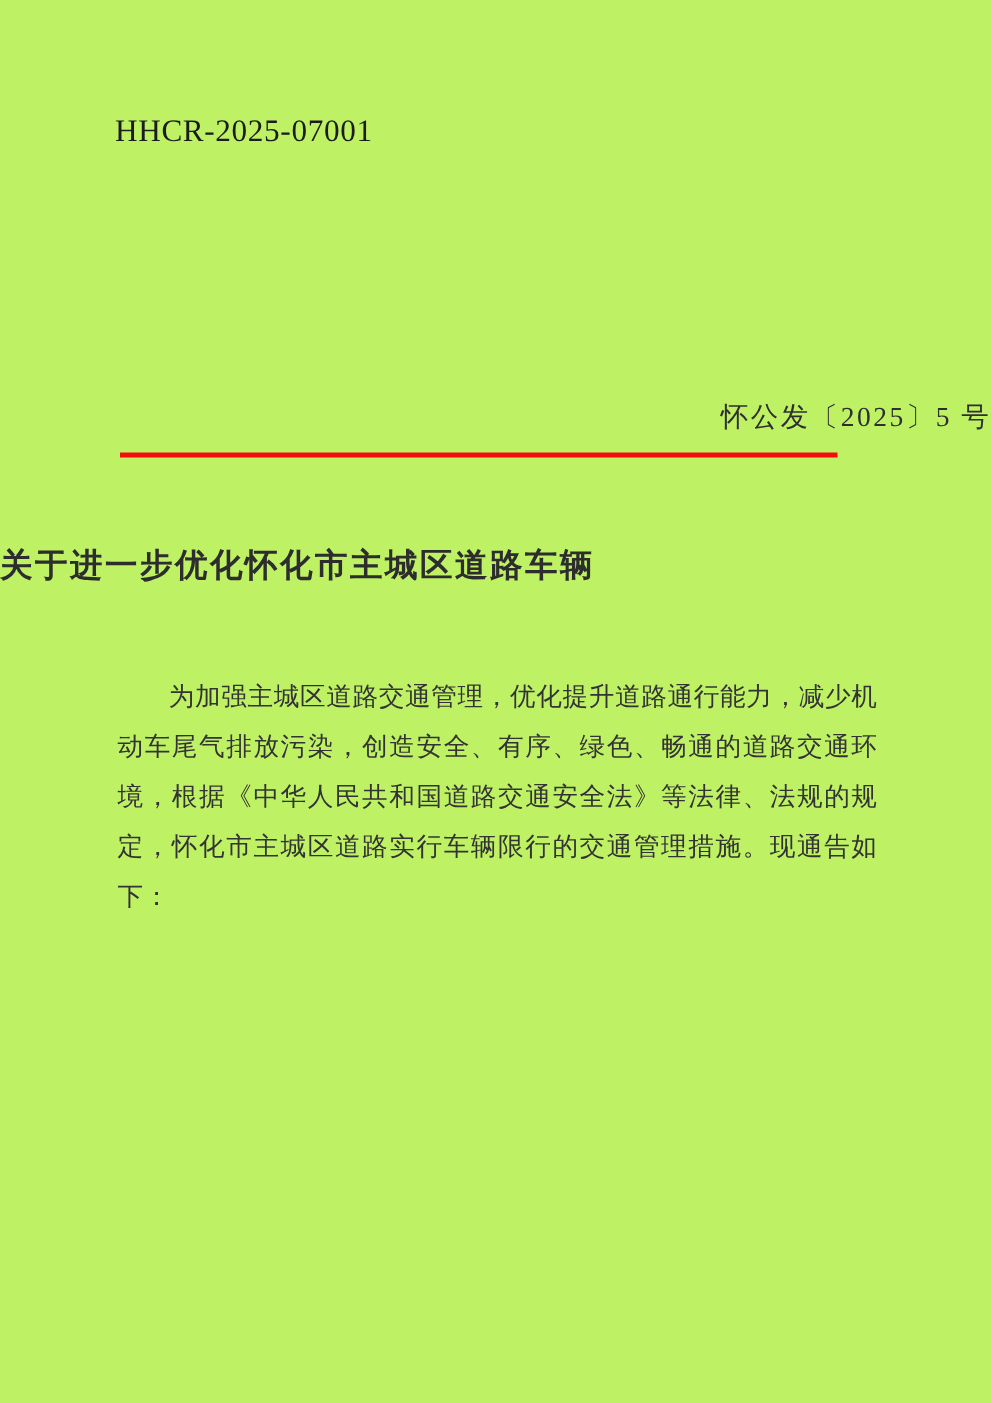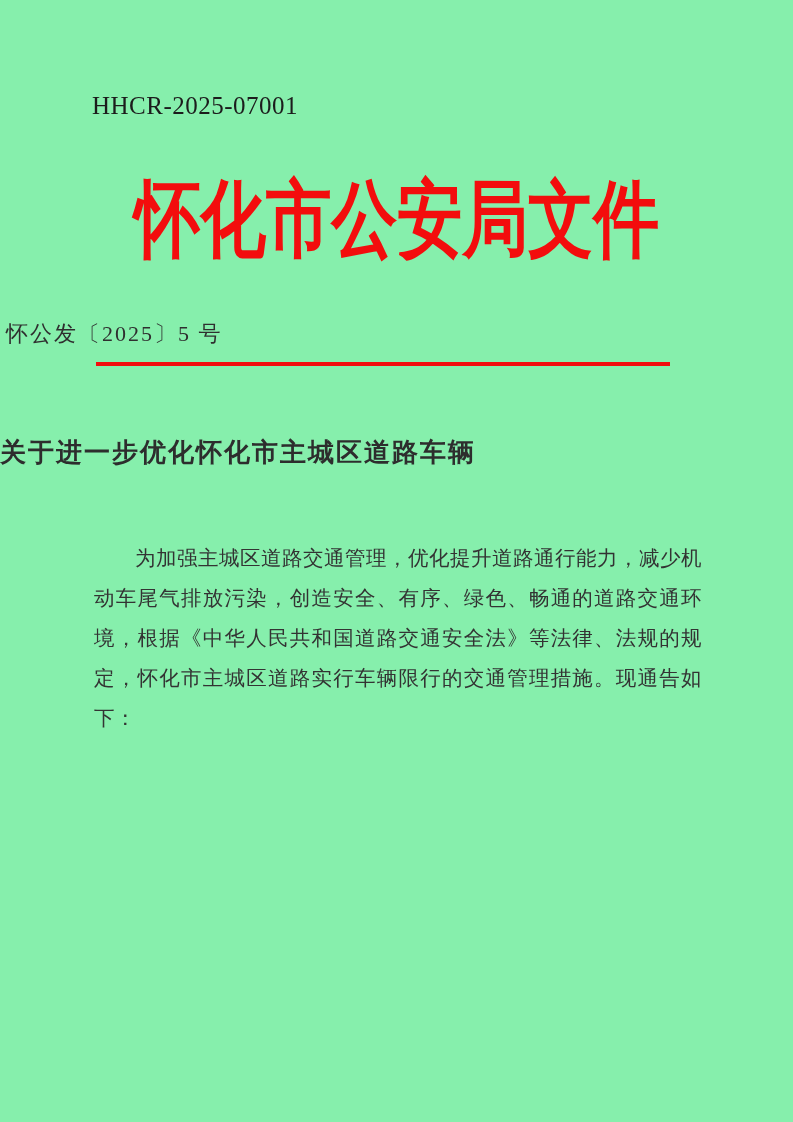--- a/index.html
+++ b/index.html
@@ -7,21 +7,21 @@
     width: 793px;
     height: 1122px;
     background: #ffffff;
     position: relative;
     overflow: hidden;
     font-family: "Liberation Serif", "DejaVu Serif", serif;
   }
   .page {
     position: absolute;
     inset: 0;
-    background: #86efac;
+    background: #bef264;
   }
   .doc-code {
     position: absolute;
     left: 92px;
     top: 92px;
     font-size: 25px;
     letter-spacing: 0.5px;
     color: #1c1c1c;
     font-family: "Liberation Serif", "DejaVu Serif", serif;
   }
@@ -41,21 +41,21 @@
     transform: scaleX(0.78);
     transform-origin: 50% 50%;
     letter-spacing: 0px;
     font-family: "Liberation Serif", "DejaVu Serif", serif;
   }
   .doc-number {
     position: absolute;
     top: 319px;
     left: 6px;
     right: 0;
-    text-align: left;
+    text-align: right;
     font-size: 22px;
     letter-spacing: 2px;
     color: #2f2f2f;
     font-family: Liberation Serif, serif;
   }
   .red-divider {
     position: absolute;
     left: 96px;
     top: 362px;
     width: 574px;
@@ -93,23 +93,20 @@
     text-justify: inter-character;
   }
 </style>
 </head>
 <body>
 
 <div class="page">
 
   <div class="doc-code">HHCR-2025-07001</div>
 
-  <div class="agency-title" style="color: rgb(243, 13, 13);">
-    <span class="squeeze">怀化市公安局文件</span>
-  </div>
 
   <div class="doc-number">怀公发〔2025〕5 号</div>
 
   <div class="red-divider" style="background: rgb(243, 13, 13);"></div>
 
   <div class="notice-title">
     <div>关于进一步优化怀化市主城区道路车辆</div>
   </div>
 
   <div class="body-text">

